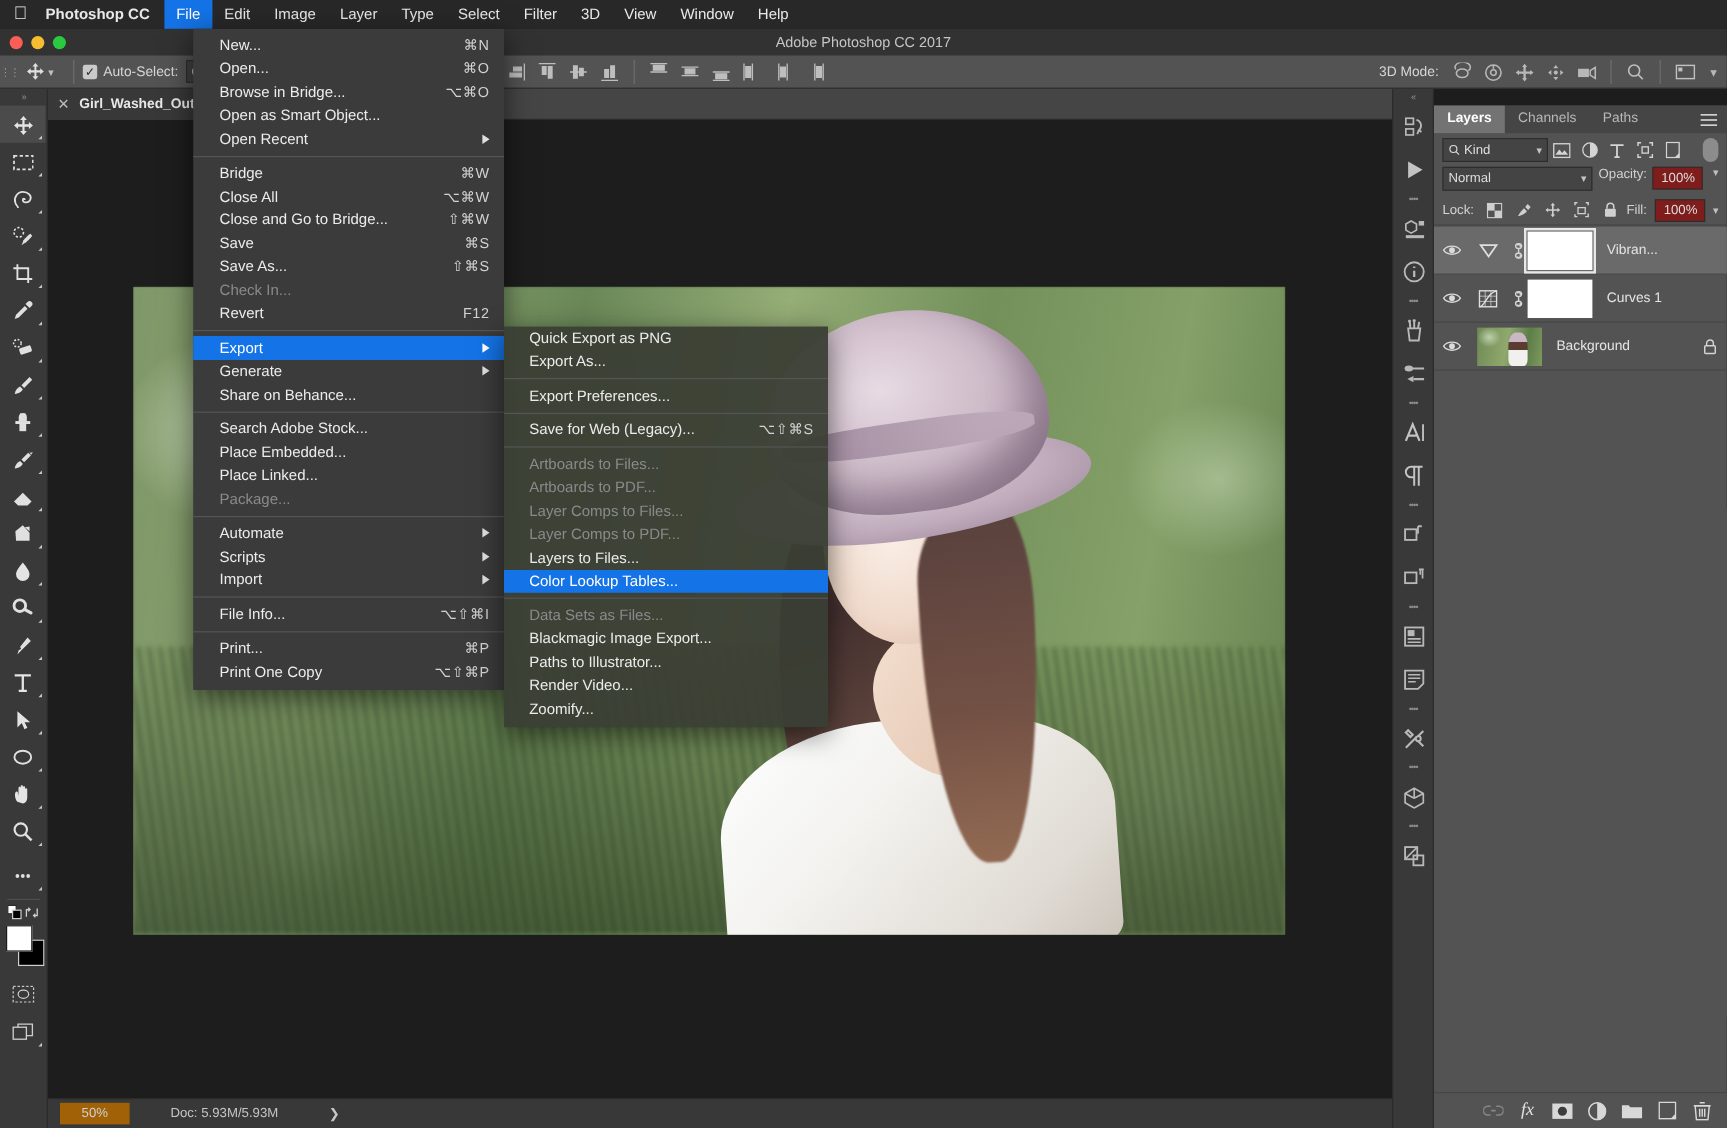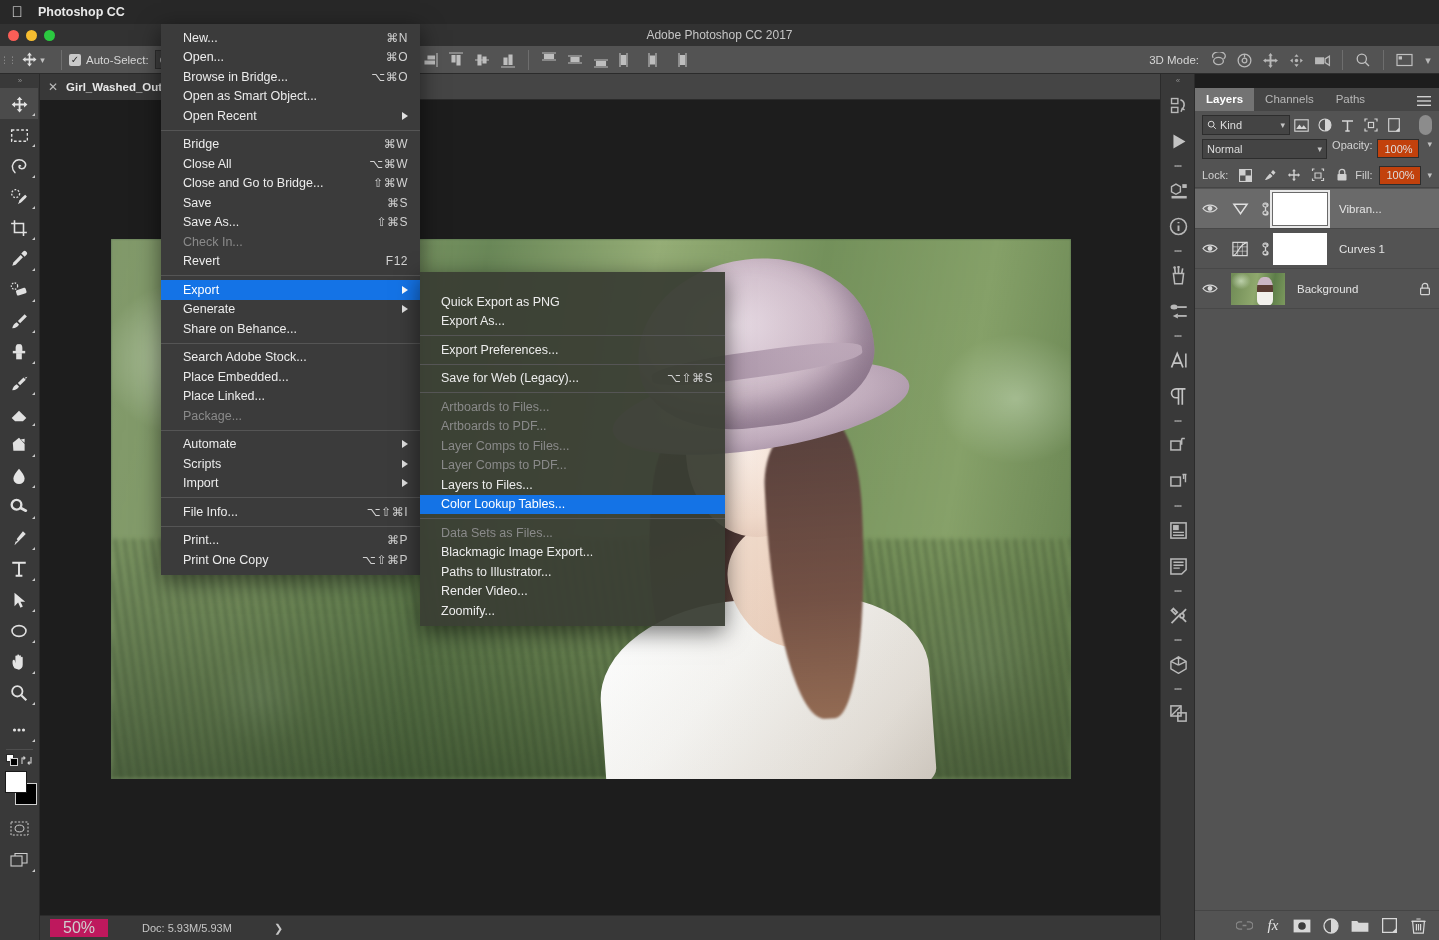--- a/index.html
+++ b/index.html
@@ -223,21 +223,21 @@
   #statusbar {
     position: absolute; top: 915px; left: 40px;
     width: 1122px; height: 25px;
     background: #383838;
     border-top: 1px solid #2b2b2b;
     display: flex; align-items: center;
     z-index: 30;
   }
   #zoom-field {
     width: 58px; height: 18px; margin-left: 10px;
-    background: #be185d; color: #cfcfcf; font-size: 16px;
+    background: #a16207; color: #cfcfcf; font-size: 11px;
     display: flex; align-items: center; justify-content: center;
   }
   #doc-info { color: #c6c6c6; font-size: 11px; margin-left: 34px; }
   #doc-info-arrow { color: #c6c6c6; font-size: 11px; margin-left: 42px; }
 
   
   #rdock {
     position: absolute; top: 74px; right: 244px;
     width: 35px; height: 866px;
     background: #393939;
@@ -286,21 +286,21 @@
   #lp-blend {
     height: 24px; display: flex; align-items: flex-start; padding: 0 7px; gap: 5px;
   }
   #blend-select {
     width: 132px; height: 20px; background: #444; border: 1px solid #2d2d2d;
     display: flex; align-items: center; justify-content: space-between;
     padding: 0 4px; color: #ddd; font-size: 11px;
   }
   .lp-lbl { color: #d2d2d2; font-size: 11px; white-space: nowrap; }
   .val-box {
-    height: 19px; background: #c2410c; border: 1px solid #2d2d2d;
+    height: 19px; background: #7f1d1d; border: 1px solid #2d2d2d;
     color: #ddd; font-size: 11px; display: flex; align-items: center;
     padding: 0 5px; min-width: 42px; justify-content: center;
   }
   .stepper { color: #c0c0c0; font-size: 9px; padding-left: 3px; }
   #lp-lock {
     height: 25px; display: flex; align-items: center; padding: 0 7px; gap: 3px;
     border-bottom: 1px solid #454545;
   }
   .lock-icon { width: 21px; height: 20px; display: flex; align-items: center; justify-content: center; }
   #layer-list { padding-top: 1px; }
@@ -367,34 +367,47 @@
     border-top: 4.5px solid transparent;
     border-bottom: 4.5px solid transparent;
     border-left: 6px solid #e0e0e0;
   }
   .mi.hl .arrow { border-left-color: #fff; }
   .m-sep { height: 1px; background: #555; margin: 4px 0; }
 
   
   #export-menu {
     position: absolute; left: 420px; top: 272px;
-    width: 305px;
+    width: 270px;
     background: rgba(58,62,52,.95);
     box-shadow: 0 6px 22px rgba(0,0,0,.55);
     z-index: 210;
-    padding: 20px 0 5px;
+    padding: 0 0 5px;
   }
   #export-menu .mi { padding: 0 12px 0 21px; }
 </style>
 </head>
 <body>
 
 <div id="mac-menubar">
   <div class="apple-logo"></div>
   <div class="mb-item app-name">Photoshop CC</div>
+  <div id="mb-items" style="display: flex;">
+      <div class="mb-item active">File</div>
+      <div class="mb-item">Edit</div>
+      <div class="mb-item">Image</div>
+      <div class="mb-item">Layer</div>
+      <div class="mb-item">Type</div>
+      <div class="mb-item">Select</div>
+      <div class="mb-item">Filter</div>
+      <div class="mb-item">3D</div>
+      <div class="mb-item">View</div>
+      <div class="mb-item">Window</div>
+      <div class="mb-item">Help</div>
+    </div>
 </div>
 
 <div id="titlebar">
   <div id="traffic">
     <div class="tl red"></div>
     <div class="tl yellow"></div>
     <div class="tl green"></div>
   </div>
   <div id="app-title">Adobe Photoshop CC 2017</div>
 </div>

